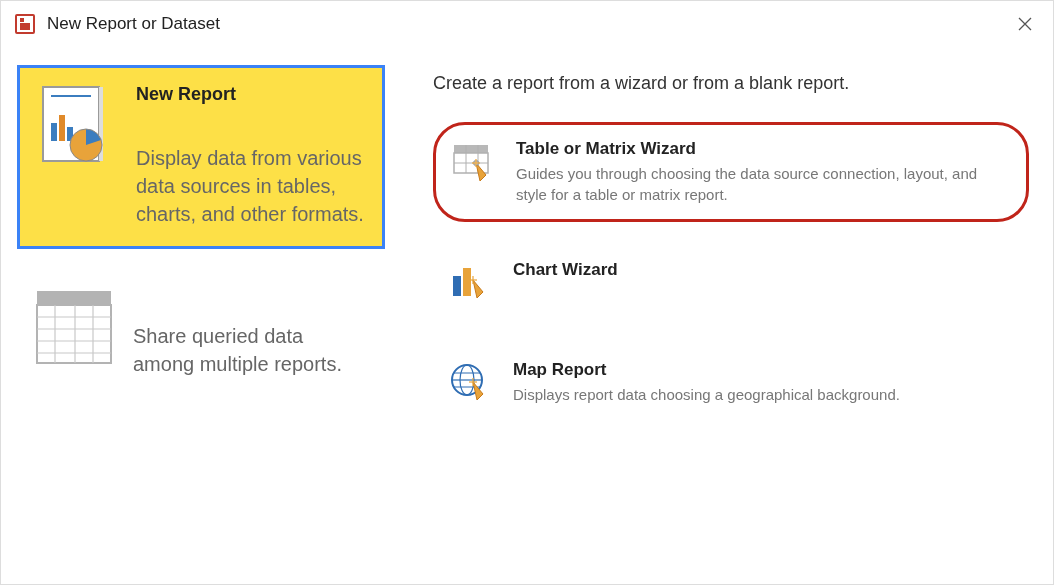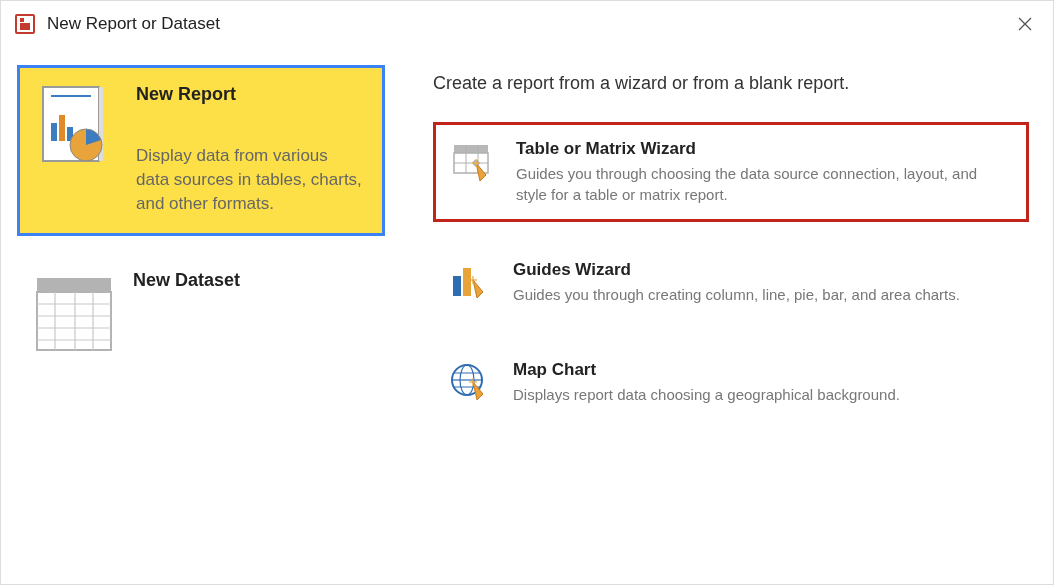--- a/index.html
+++ b/index.html
@@ -94,21 +94,21 @@
       justify-content: center;
     }
     .card .text-slot { flex: 1; }
     .card-title {
       font-size: 18px;
       font-weight: 600;
       color: #222;
       margin-bottom: 6px;
     }
     .card-desc {
-      font-size: 17px;
+      font-size: 20px;
       color: #666;
       line-height: 1.4;
       margin-top: 39px;
     }
     .main {
       flex: 1;
       padding: 26px 24px 32px 32px;
     }
     .main-heading {
       font-size: 18px;
@@ -119,20 +119,21 @@
       display: flex;
       flex-direction: column;
       gap: 24px;
     }
     .option {
       display: flex;
       align-items: flex-start;
       gap: 20px;
       padding: 14px 16px;
       cursor: pointer;
+      border-radius: 32px;
     }
     .option.highlight {
       border: 3px solid #c0241a;
     }
     .option .opt-icon {
       width: 44px;
       height: 48px;
       flex-shrink: 0;
       display: flex;
       align-items: center;
@@ -201,21 +202,21 @@
               <line x1="2" y1="40" x2="76" y2="40"></line>
               <line x1="2" y1="52" x2="76" y2="52"></line>
               <line x1="2" y1="64" x2="76" y2="64"></line>
               <line x1="20" y1="16" x2="20" y2="74"></line>
               <line x1="40" y1="16" x2="40" y2="74"></line>
               <line x1="58" y1="16" x2="58" y2="74"></line>
             </g>
           </svg>
         </div>
         <div class="text-slot">
-          <div class="card-title">New Dataset</div>
+          <div class="card-desc">Share queried data among multiple reports.</div>
         </div>
       </div>
 
     </div>
 
     <div class="main">
       <div class="main-heading">Create a report from a wizard or from a blank report.</div>
 
       <div class="option-list">
 
@@ -247,42 +248,41 @@
               <rect x="4" y="14" width="8" height="20" fill="#2f6db3"></rect>
               <rect x="14" y="6" width="8" height="28" fill="#e8a33a"></rect>
               <g transform="translate(24,18)">
                 <path d="M0 0 L4 18 L10 12 Z" fill="#e8a33a" stroke="#c87a1a"></path>
                 <line x1="0" y1="-4" x2="0" y2="4" stroke="#e8a33a" stroke-width="1.2"></line>
                 <line x1="-4" y1="0" x2="4" y2="0" stroke="#e8a33a" stroke-width="1.2"></line>
               </g>
             </svg>
           </div>
           <div>
-            <div class="opt-title">Guides Wizard</div>
-            <div class="opt-desc">Guides you through creating column, line, pie, bar, and area charts.</div>
+            <div class="opt-title">Chart Wizard</div>
           </div>
         </div>
 
         <div class="option">
           <div class="opt-icon">
             <svg width="44" height="44" viewBox="0 0 44 44">
               <circle cx="18" cy="18" r="15" fill="none" stroke="#2f6db3" stroke-width="2"></circle>
               <ellipse cx="18" cy="18" rx="7" ry="15" fill="none" stroke="#2f6db3" stroke-width="1.2"></ellipse>
               <line x1="3" y1="18" x2="33" y2="18" stroke="#2f6db3" stroke-width="1.2"></line>
               <line x1="5" y1="11" x2="31" y2="11" stroke="#2f6db3" stroke-width="1"></line>
               <line x1="5" y1="25" x2="31" y2="25" stroke="#2f6db3" stroke-width="1"></line>
               <g transform="translate(24,20)">
                 <path d="M0 0 L4 18 L10 12 Z" fill="#e8a33a" stroke="#c87a1a"></path>
                 <line x1="0" y1="-4" x2="0" y2="4" stroke="#e8a33a" stroke-width="1.2"></line>
                 <line x1="-4" y1="0" x2="4" y2="0" stroke="#e8a33a" stroke-width="1.2"></line>
               </g>
             </svg>
           </div>
           <div>
-            <div class="opt-title">Map Chart</div>
+            <div class="opt-title">Map Report</div>
             <div class="opt-desc">Displays report data choosing a geographical background.</div>
           </div>
         </div>
 
 
       </div>
     </div>
   </div>
 </div>
 

